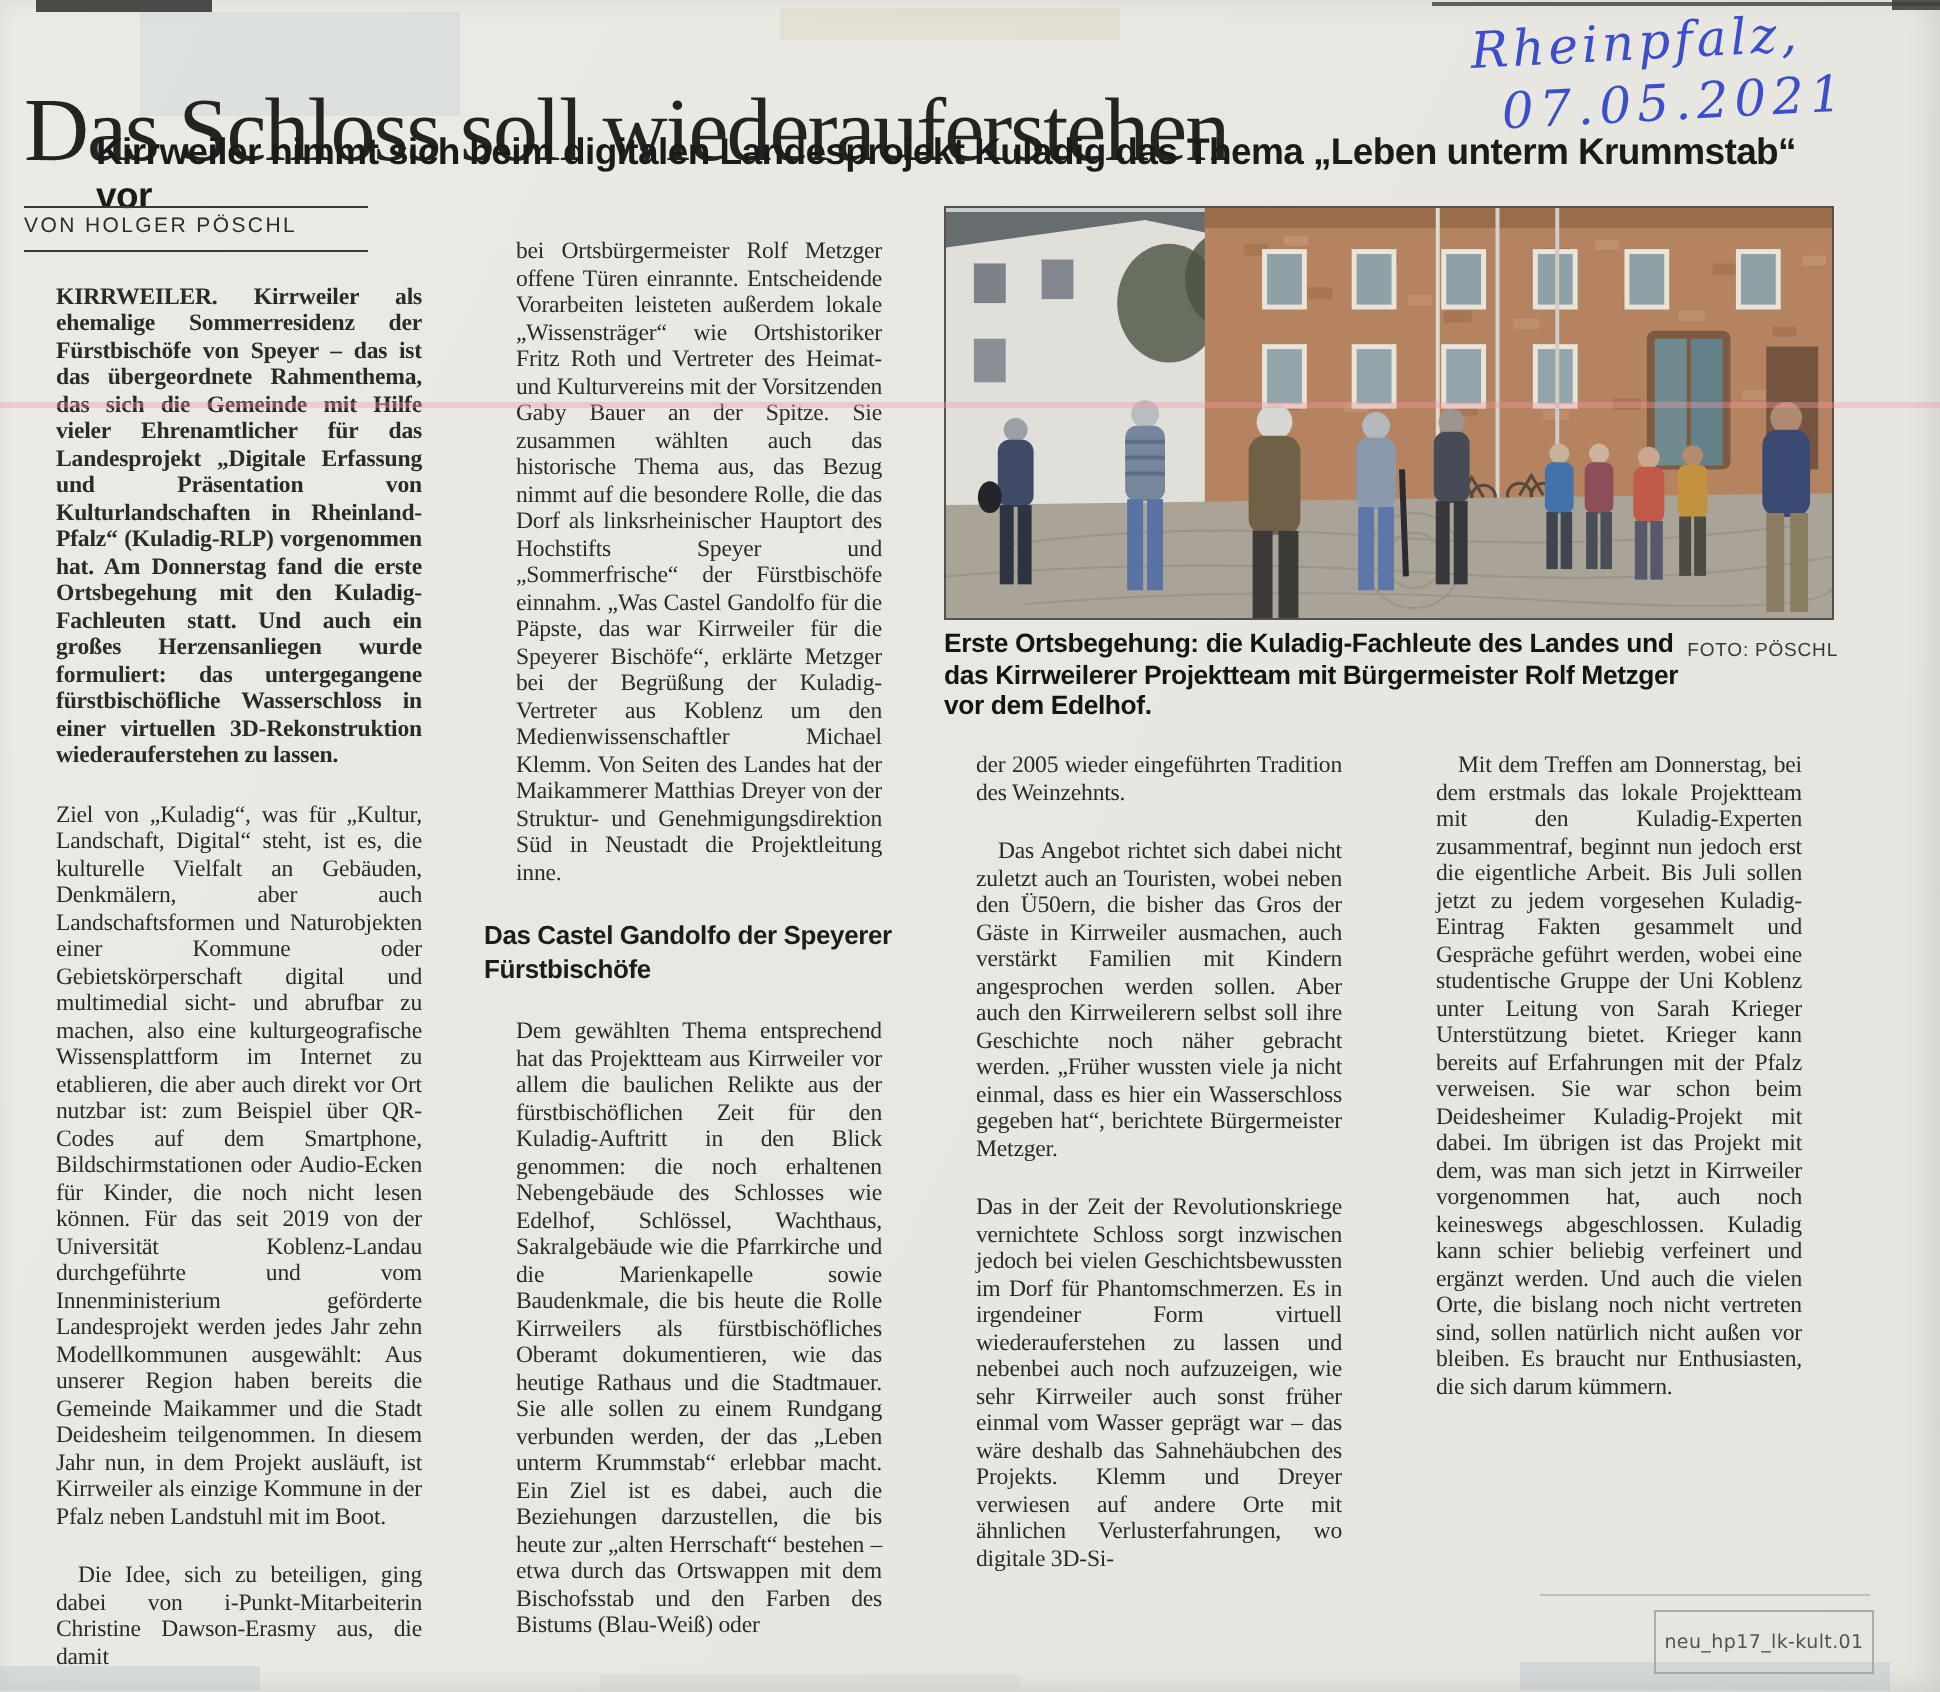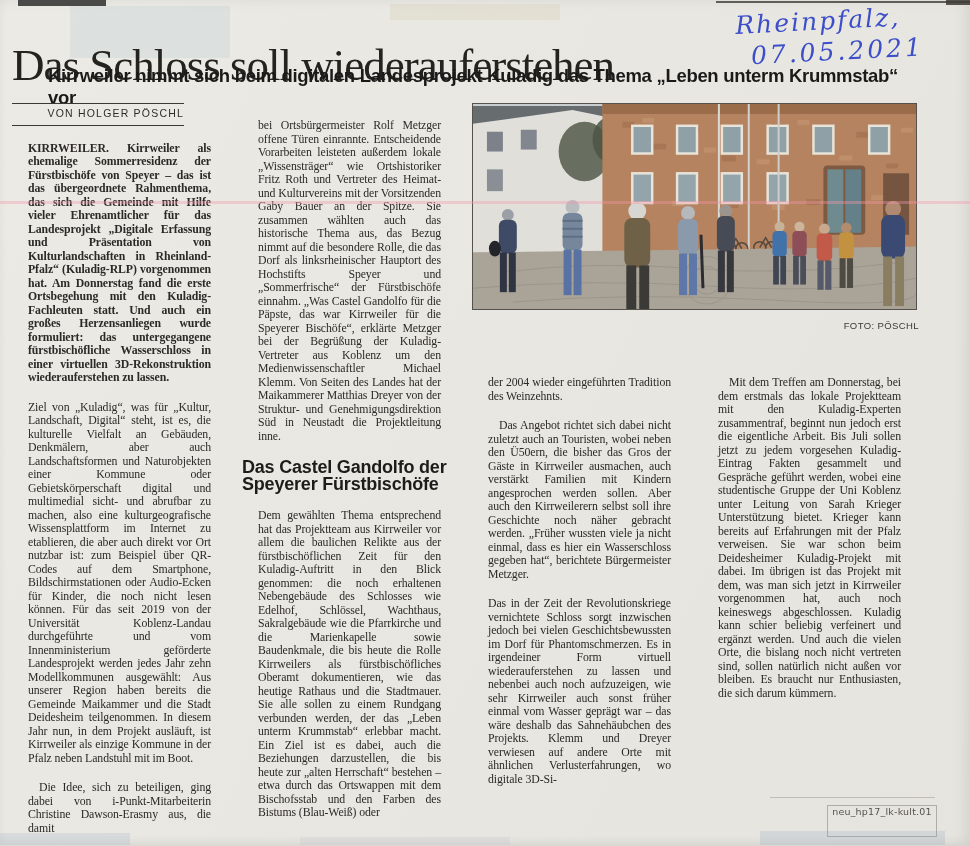--- a/index.html
+++ b/index.html
@@ -28,41 +28,41 @@
   .handwriting .hw2{margin-left:14px;letter-spacing:3px;}
   .subtitle{position:absolute;left:12px;top:65px;width:880px;
     font-family:"Liberation Sans",sans-serif;font-weight:bold;font-size:18.5px;
     letter-spacing:-.3px;color:#1b1a18;margin-left:36px;}
 
   .bodygrid{position:absolute;left:12px;top:103px;width:905px;height:720px;
     display:flex;gap:15px;}
   .col{width:215px;flex:0 0 215px;text-align:justify;color:#2b2a27;
     font-size:11.8px;line-height:13.5px;letter-spacing:-.1px;}
   .col p{margin:16px;}
-  .byline{width:172px;margin:0 0 16px 0;padding:3px 0 4px 0;text-align:right;
+  .byline{width:172px;margin:0 0 16px 0;padding:3px 0 4px 0;text-align:left;
     border-top:1.5px solid #3a3936;border-bottom:1.5px solid #3a3936;
     font-family:"Liberation Sans",sans-serif;font-size:10.5px;letter-spacing:1.2px;color:#2e2d2a;}
   .lead{font-weight:bold;}
   .gap-top{margin-top:12px !important;}
   .indent{text-indent:11px;}
   .subhead{margin:11px 0 5px 0;font-family:"Liberation Sans",sans-serif;font-weight:bold;
-    font-size:18px;line-height:17px;letter-spacing:-.2px;color:#1d1c1a;text-align:left;}
+    font-size:13px;line-height:17px;letter-spacing:-.2px;color:#1d1c1a;text-align:left;}
   .offset{margin-top:257px;}
 
   .photo{position:absolute;left:472px;top:103px;width:445px;height:207px;
     border:1px solid #55524d;box-sizing:border-box;background:#b5835f;z-index:10;}
   .photo svg{display:block;width:100%;height:100%;}
   .caption{position:absolute;left:472px;top:314px;width:447px;
     font-family:"Liberation Sans",sans-serif;font-weight:bold;font-size:13.2px;
     line-height:15.5px;letter-spacing:-.2px;color:#151412;}
   .credit{float:right;font-weight:normal;font-size:9.5px;letter-spacing:.4px;color:#3a3936;
     margin-top:4px;}
 
   .markerbox{position:absolute;left:827px;top:805px;width:108px;height:30px;
-    border:1px solid rgba(130,127,120,.55);display:flex;justify-content:center;}
+    border:1px solid rgba(130,127,120,.55);display:flex;align-items:center;justify-content:center;}
   .marker{font-family:"DejaVu Sans",sans-serif;font-size:9.5px;color:#55534f;letter-spacing:.2px;}
   .markerline{left:770px;top:797px;width:165px;height:1px;background:rgba(120,118,112,.35);}
 </style>
 </head>
 <body>
 
 <div class="page">
 
   <div class="art bar1"></div>
   <div class="art bar2"></div>
@@ -85,21 +85,21 @@
       <p class="lead">KIRRWEILER. Kirrweiler als ehemalige Sommerresidenz der Fürstbischöfe von Speyer – das ist das übergeordnete Rahmenthema, das sich die Gemeinde mit Hilfe vieler Ehrenamtlicher für das Landesprojekt „Digitale Erfassung und Präsentation von Kulturlandschaften in Rheinland-Pfalz“ (Kuladig-RLP) vorgenommen hat. Am Donnerstag fand die erste Ortsbegehung mit den Kuladig-Fachleuten statt. Und auch ein großes Herzensanliegen wurde formuliert: das untergegangene fürstbischöfliche Wasserschloss in einer virtuellen 3D-Rekonstruktion wiederauferstehen zu lassen.</p>
       <p class="gap-top">Ziel von „Kuladig“, was für „Kultur, Landschaft, Digital“ steht, ist es, die kulturelle Vielfalt an Gebäuden, Denkmälern, aber auch Landschaftsformen und Naturobjekten einer Kommune oder Gebietskörperschaft digital und multimedial sicht- und abrufbar zu machen, also eine kulturgeografische Wissensplattform im Internet zu etablieren, die aber auch direkt vor Ort nutzbar ist: zum Beispiel über QR-Codes auf dem Smartphone, Bildschirmstationen oder Audio-Ecken für Kinder, die noch nicht lesen können. Für das seit 2019 von der Universität Koblenz-Landau durchgeführte und vom Innenministerium geförderte Landesprojekt werden jedes Jahr zehn Modellkommunen ausgewählt: Aus unserer Region haben bereits die Gemeinde Maikammer und die Stadt Deidesheim teilgenommen. In diesem Jahr nun, in dem Projekt ausläuft, ist Kirrweiler als einzige Kommune in der Pfalz neben Landstuhl mit im Boot.</p>
       <p class="indent">Die Idee, sich zu beteiligen, ging dabei von i-Punkt-Mitarbeiterin Christine Dawson-Erasmy aus, die damit</p>
     </div>
     <div class="col">
       <p>bei Ortsbürgermeister Rolf Metzger offene Türen einrannte. Entscheidende Vorarbeiten leisteten außerdem lokale „Wissensträger“ wie Ortshistoriker Fritz Roth und Vertreter des Heimat- und Kulturvereins mit der Vorsitzenden Gaby Bauer an der Spitze. Sie zusammen wählten auch das historische Thema aus, das Bezug nimmt auf die besondere Rolle, die das Dorf als linksrheinischer Hauptort des Hochstifts Speyer und „Sommerfrische“ der Fürstbischöfe einnahm. „Was Castel Gandolfo für die Päpste, das war Kirrweiler für die Speyerer Bischöfe“, erklärte Metzger bei der Begrüßung der Kuladig-Vertreter aus Koblenz um den Medienwissenschaftler Michael Klemm. Von Seiten des Landes hat der Maikammerer Matthias Dreyer von der Struktur- und Genehmigungsdirektion Süd in Neustadt die Projektleitung inne.</p>
       <h3 class="subhead">Das Castel Gandolfo der Speyerer Fürstbischöfe</h3>
       <p>Dem gewählten Thema entsprechend hat das Projektteam aus Kirrweiler vor allem die baulichen Relikte aus der fürstbischöflichen Zeit für den Kuladig-Auftritt in den Blick genommen: die noch erhaltenen Nebengebäude des Schlosses wie Edelhof, Schlössel, Wachthaus, Sakralgebäude wie die Pfarrkirche und die Marienkapelle sowie Baudenkmale, die bis heute die Rolle Kirrweilers als fürstbischöfliches Oberamt dokumentieren, wie das heutige Rathaus und die Stadtmauer. Sie alle sollen zu einem Rundgang verbunden werden, der das „Leben unterm Krummstab“ erlebbar macht. Ein Ziel ist es dabei, auch die Beziehungen darzustellen, die bis heute zur „alten Herrschaft“ bestehen – etwa durch das Ortswappen mit dem Bischofsstab und den Farben des Bistums (Blau-Weiß) oder</p>
     </div>
     <div class="col offset">
-      <p>der 2004 wieder eingeführten Tradition des Weinzehnts.</p>
+      <p>der 2005 wieder eingeführten Tradition des Weinzehnts.</p>
       <p class="indent">Das Angebot richtet sich dabei nicht zuletzt auch an Touristen, wobei neben den Ü50ern, die bisher das Gros der Gäste in Kirrweiler ausmachen, auch verstärkt Familien mit Kindern angesprochen werden sollen. Aber auch den Kirrweilerern selbst soll ihre Geschichte noch näher gebracht werden. „Früher wussten viele ja nicht einmal, dass es hier ein Wasserschloss gegeben hat“, berichtete Bürgermeister Metzger.</p>
       <p>Das in der Zeit der Revolutionskriege vernichtete Schloss sorgt inzwischen jedoch bei vielen Geschichtsbewussten im Dorf für Phantomschmerzen. Es in irgendeiner Form virtuell wiederauferstehen zu lassen und nebenbei auch noch aufzuzeigen, wie sehr Kirrweiler auch sonst früher einmal vom Wasser geprägt war – das wäre deshalb das Sahnehäubchen des Projekts. Klemm und Dreyer verwiesen auf andere Orte mit ähnlichen Verlusterfahrungen, wo digitale 3D-Si-</p>
     </div>
     <div class="col offset">
       <p class="indent">Mit dem Treffen am Donnerstag, bei dem erstmals das lokale Projektteam mit den Kuladig-Experten zusammentraf, beginnt nun jedoch erst die eigentliche Arbeit. Bis Juli sollen jetzt zu jedem vorgesehen Kuladig-Eintrag Fakten gesammelt und Gespräche geführt werden, wobei eine studentische Gruppe der Uni Koblenz unter Leitung von Sarah Krieger Unterstützung bietet. Krieger kann bereits auf Erfahrungen mit der Pfalz verweisen. Sie war schon beim Deidesheimer Kuladig-Projekt mit dabei. Im übrigen ist das Projekt mit dem, was man sich jetzt in Kirrweiler vorgenommen hat, auch noch keineswegs abgeschlossen. Kuladig kann schier beliebig verfeinert und ergänzt werden. Und auch die vielen Orte, die bislang noch nicht vertreten sind, sollen natürlich nicht außen vor bleiben. Es braucht nur Enthusiasten, die sich darum kümmern.</p>
     </div>
   </div>
 
   <div class="photo">
     <svg viewBox="0 0 445 207" preserveAspectRatio="none">
@@ -260,20 +260,21 @@
         <circle cx="0" cy="0" r="8" fill="#b08a70"></circle>
         <rect x="-12" y="6" width="24" height="44" rx="8" fill="#3b4a72"></rect>
         <rect x="-10" y="48" width="9" height="50" fill="#897e62"></rect>
           <rect x="2" y="48" width="9" height="50" fill="#897e62"></rect>
       </g>
     </svg>
   </div>
 
   <div class="caption">
     <span class="credit">FOTO: PÖSCHL</span>
+    <span>Erste Ortsbegehung: die Kuladig-Fachleute des Landes und das Kirrweilerer Projektteam mit Bürgermeister Rolf Metzger vor dem Edelhof.</span>
   </div>
 
   <div class="art pinkline"></div>
 
   <div class="art markerline"></div>
   <div class="markerbox">
     <span class="marker">neu_hp17_lk-kult.01</span>
   </div>
 
   <div class="art smudge1"></div>

